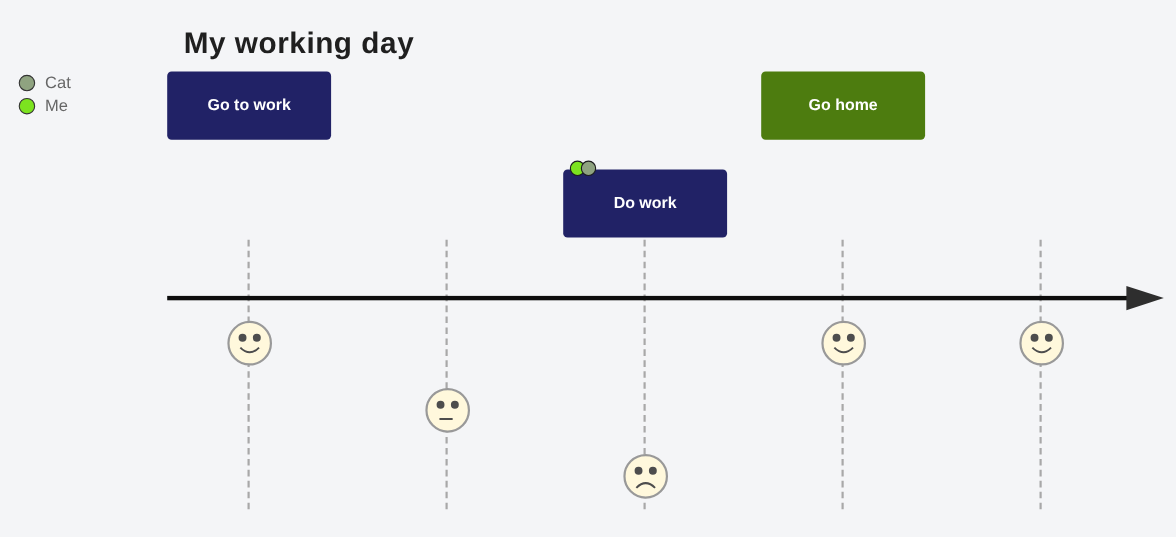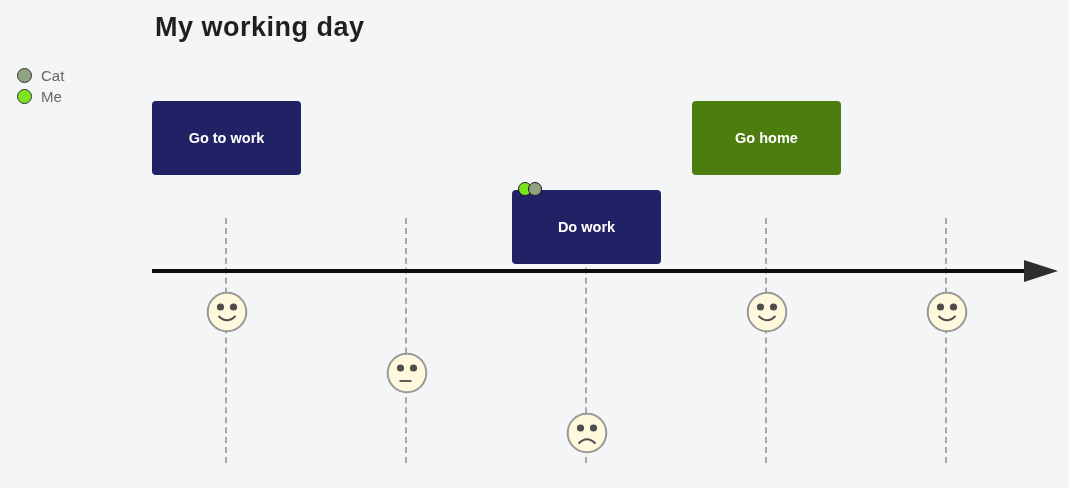--- a/index.html
+++ b/index.html
@@ -1,28 +1,28 @@
 <!DOCTYPE html>
 <html><head>
 <meta charset="utf-8">
 <style>
   html,body{margin:0;padding:0;}
   body{background:#f4f5f7;font-family:"Liberation Sans",sans-serif;}
   .stage{position:relative;width:1069px;height:488px;background:#f4f5f7;overflow:hidden;}
 
-  .title{position:absolute;left:151px;top:8px;margin:4px;font-size:27px;font-weight:bold;color:#1f1f1f;letter-spacing:0.5px;}
+  .title{position:absolute;left:151px;top:8px;margin:16px;font-size:27px;font-weight:bold;color:#1f1f1f;letter-spacing:0.5px;}
 
   .legend{position:absolute;left:17px;top:65px;}
   .legend-item{display:flex;align-items:center;height:21px;}
   .legend-dot{width:13px;height:13px;border-radius:50%;border:1.6px solid #333;margin-right:9px;flex:0 0 auto;}
   .legend-dot.cat{background:#8fa380;}
   .legend-dot.me{background:#7ce31f;}
   .legend-label{font-size:15px;color:#666;}
 
-  .box{position:absolute;width:149px;height:74px;border-radius:4px;display:flex;align-items:center;justify-content:center;margin-top:36px;}
+  .box{position:absolute;width:149px;height:62px;border-radius:4px;display:flex;align-items:center;justify-content:center;}
   .box span{color:#fff;font-size:14.5px;font-weight:bold;}
   .navy{background:#212266;}
   .purple{background:#4d7c0f;}
 
   .actor-dot{position:absolute;width:12px;height:12px;border:1.6px solid #1c1c1c;border-radius:50%;top:-8px;}
   .actor-dot.me{background:#7ce31f;left:6px;z-index:2;}
   .actor-dot.cat{background:#8fa380;left:16px;z-index:3;}
 
   .guide{position:absolute;top:218px;height:245px;width:0;border-left:2px dashed #a8a8a8;z-index:0;}
 

